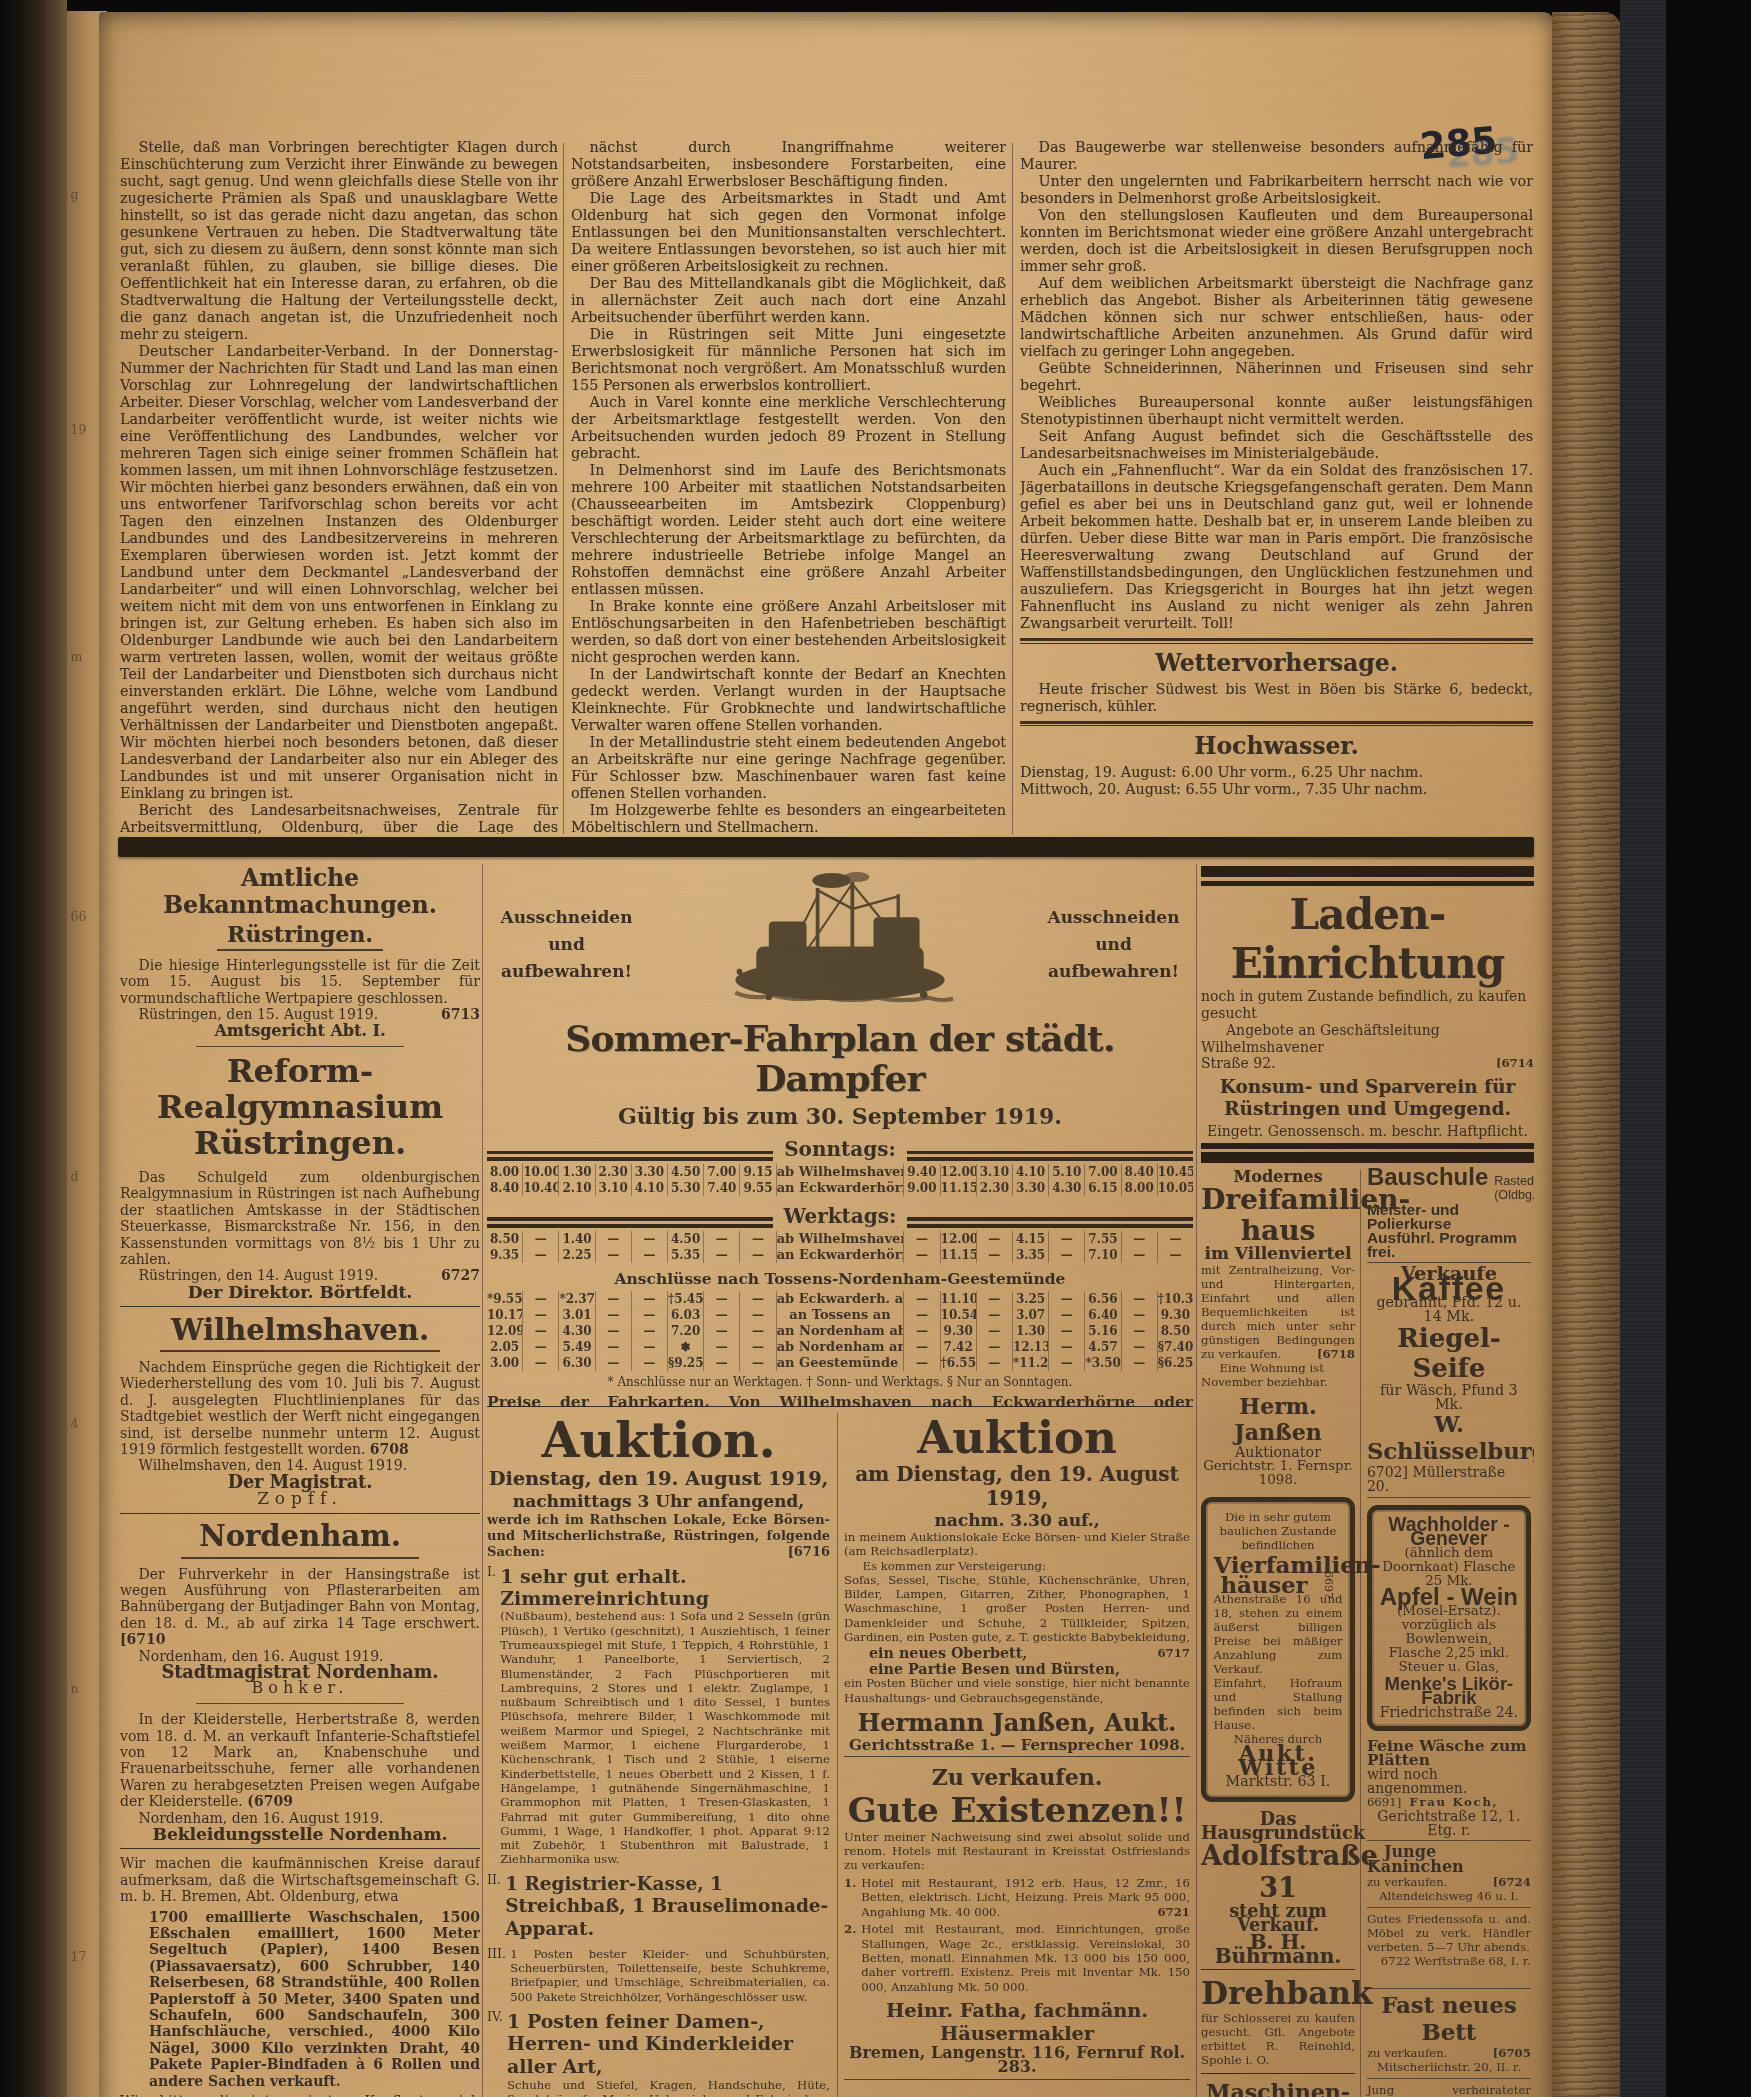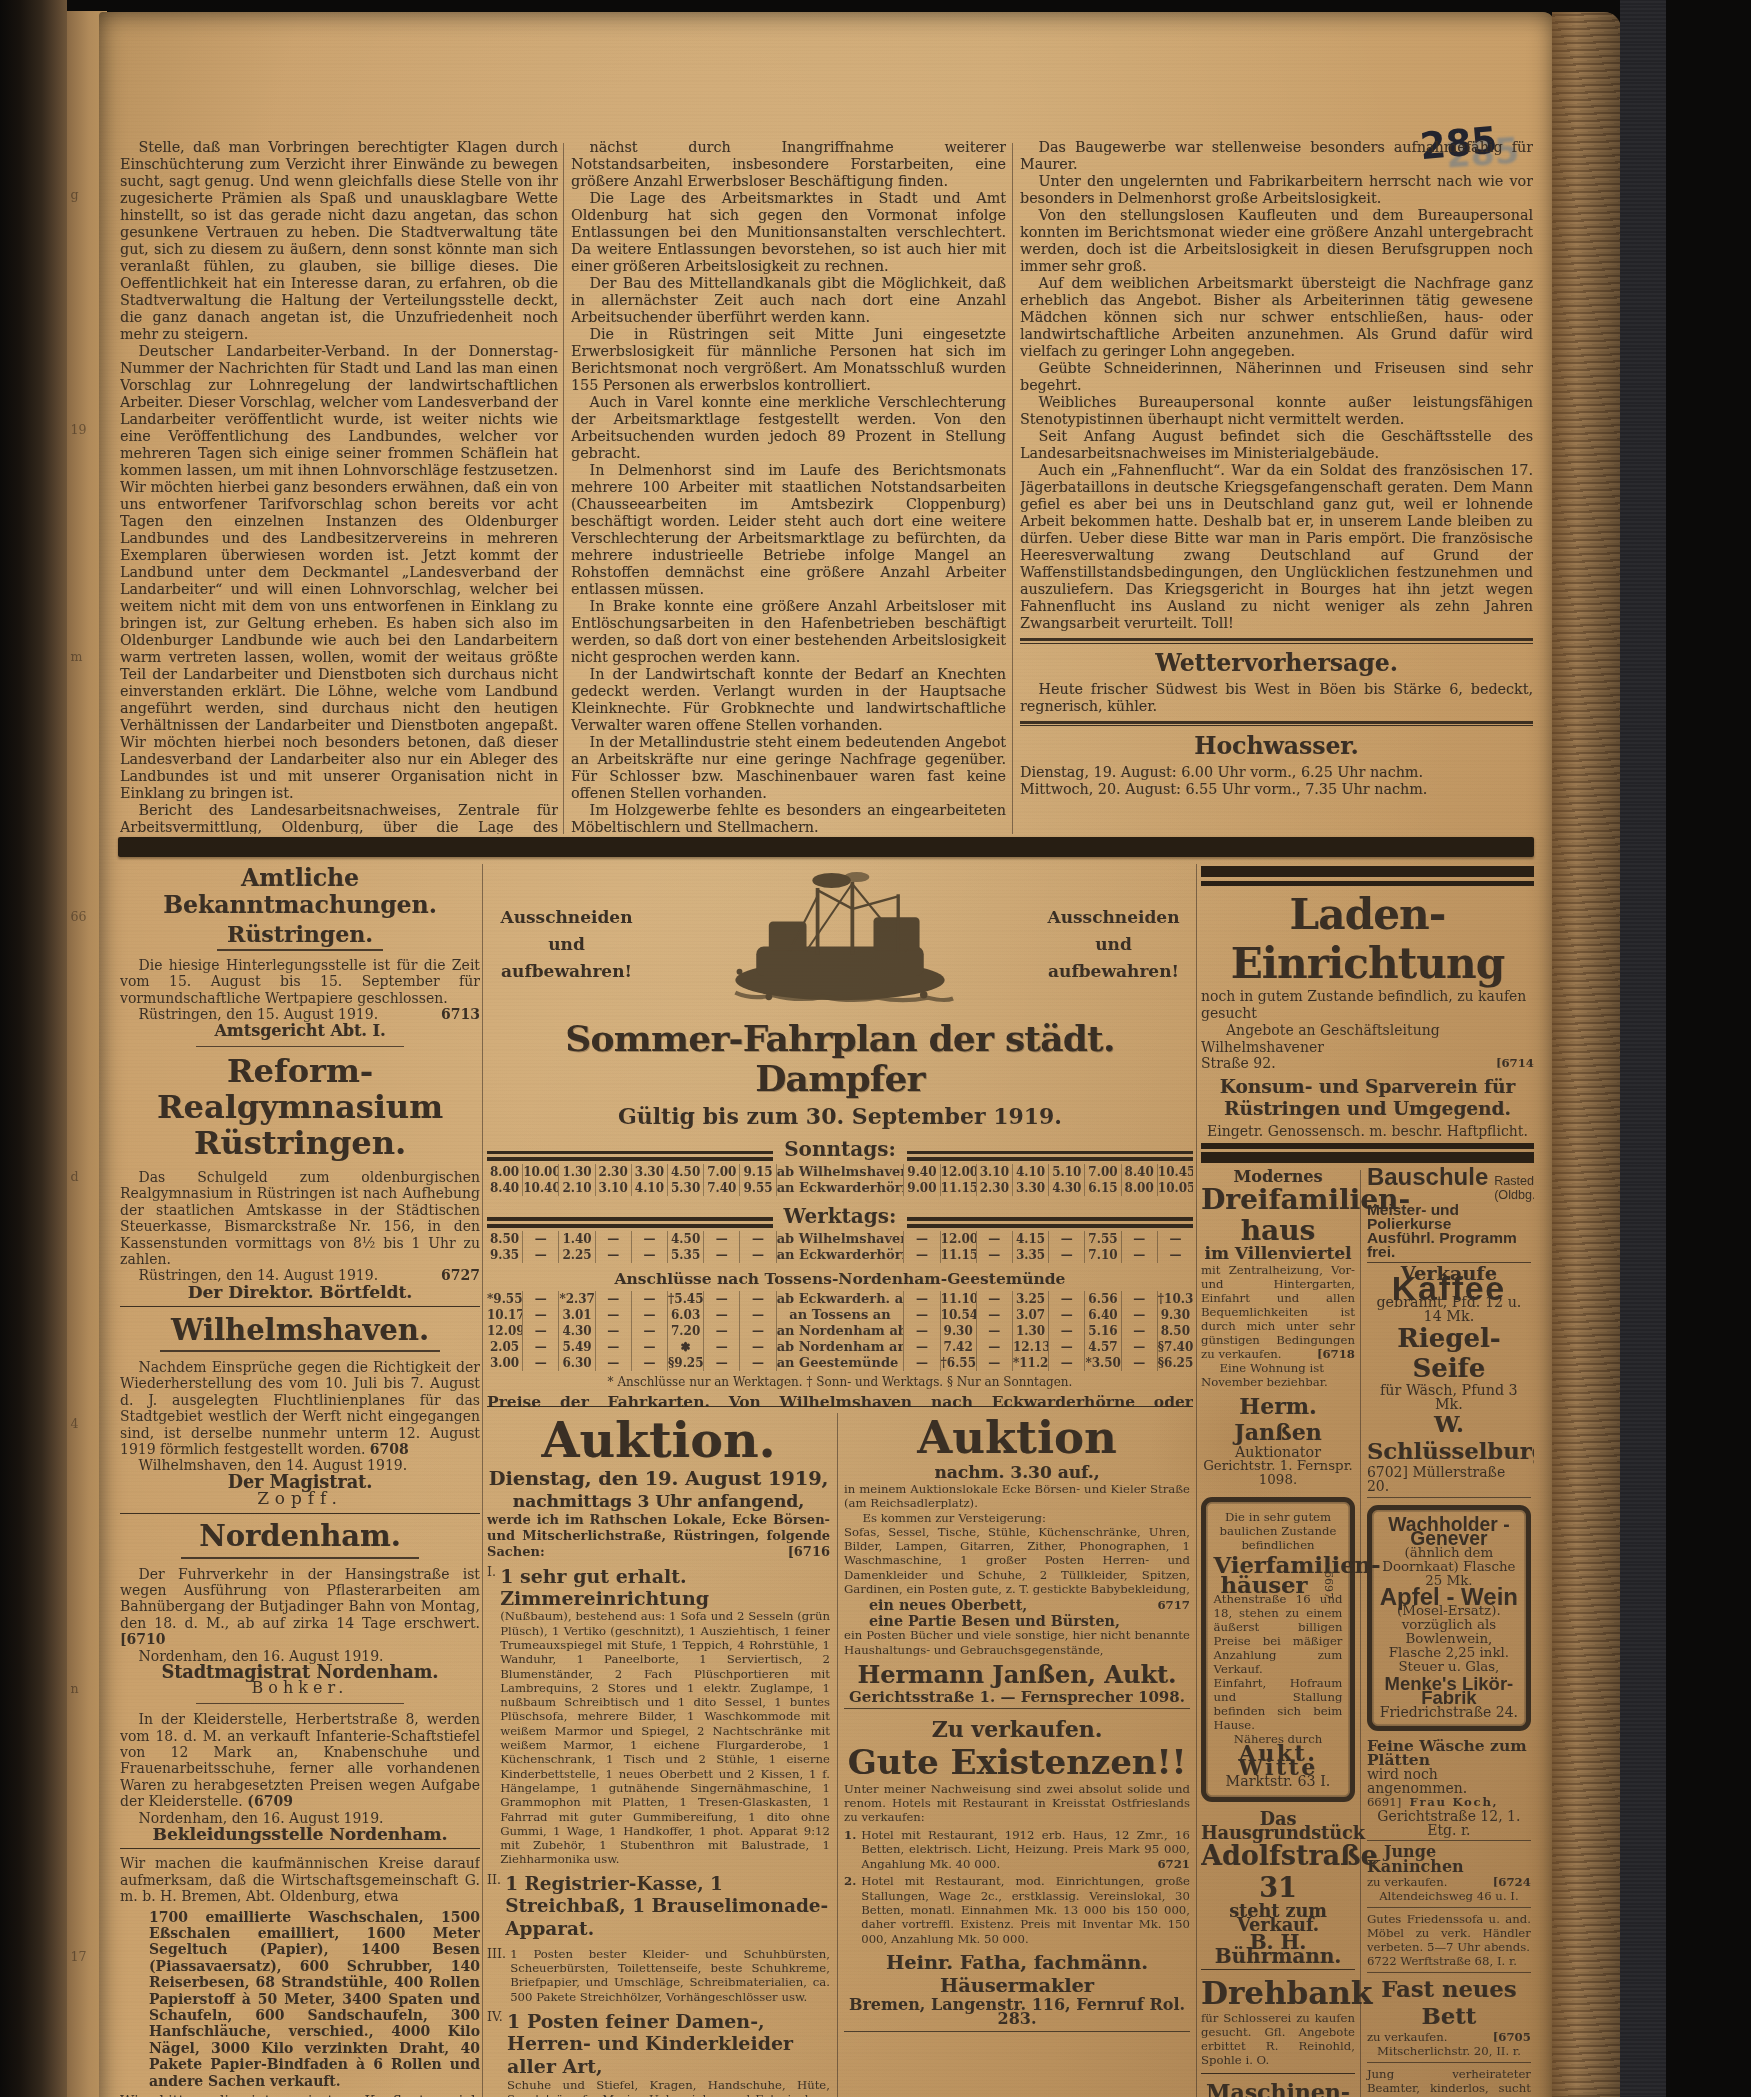--- a/index.html
+++ b/index.html
@@ -454,20 +454,21 @@
       <div>
           <div class="b" style="font-size:19px;line-height:22.7px;">1 Posten feiner Damen-, Herren- und Kinderkleider aller Art,</div>
       <p class="j">Schuhe und Stiefel, Kragen, Handschuhe, Hüte, Sportstrümpfe, Marine-Ueberzieher und Extrajacken, 2 m rosa Seide, Bettdecken, 10 bunte Tischdecken, eine 20 m lange Leine, Spazierstöcke, 1 mess. Klavierlampe; Glas- und Porzellansachen, Messer- und Gabel u. eine Menge Haushaltungsgegenstände</p>
         </div>
       </div>
 
   </div>
 
   <div class="colC">
     <div class="h-head" style="font-size:45px;line-height:49px;">Auktion</div>
+    <div class="h-head" style="font-size:20px;line-height:24px;">am Dienstag, den 19. August 1919,</div>
     <div class="h-head" style="font-size:17px;line-height:20px;">nachm. 3.30 auf.,</div>
     <p class="j">in meinem Auktionslokale Ecke Börsen- und Kieler Straße (am Reichsadlerplatz).</p>
     <p class="para">Es kommen zur Versteigerung:</p>
     <p class="j">Sofas, Sessel, Tische, Stühle, Küchenschränke, Uhren, Bilder, Lampen, Gitarren, Zither, Phonographen, 1 Waschmaschine, 1 großer Posten Herren- und Damenkleider und Schuhe, 2 Tüllkleider, Spitzen, Gardinen, ein Posten gute, z. T. gestickte Babybekleidung,</p>
     <div class="row" style="padding:1.7px 0;">
         <span class="b" style="font-size:14.3px;margin-left:25px;">ein neues Oberbett,</span>
         <span class="b">6717</span>
       </div>
     <div class="b" style="font-size:14.3px;margin-left:25px;">eine Partie Besen und Bürsten,</div>
     <p class="j">ein Posten Bücher und viele sonstige, hier nicht benannte Haushaltungs- und Gebrauchsgegenstände,</p>
@@ -577,21 +578,21 @@
         <div class="c" style="font-size:14px;border-bottom:1.3px solid rgba(50,40,30,.7);padding-bottom:3.4px;">Gerichtstraße 12, 1. Etg. r.</div>
         <div style="margin-top:4.2px;">
           <span class="b" style="font-size:16px;margin-left:17px;">Junge Kaninchen</span>
           <div class="row">
               <span>zu verkaufen.</span>
               <span class="b">[6724</span>
             </div>
           <div class="c" style="border-bottom:1.3px solid rgba(50,40,30,.7);padding-bottom:3.4px;">Altendeichsweg 46 u. I.</div>
         </div>
         <p class="j" style="margin-top:4.2px;">Gutes Friedenssofa u. and. Möbel zu verk.  Händler verbeten.  5—7 Uhr abends.</p>
-        <div style="border-bottom:1.3px solid rgba(50,40,30,.7);padding-bottom:4px;">6722   Werftstraße 68, I. r.</div>
+        <div style="border-bottom:1.3px solid rgba(50,40,30,.7);padding-bottom:20px;text-align:right;">6722   Werftstraße 68, I. r.</div>
         <div class="h-head" style="font-size:22.7px;line-height:27px;margin-top:3.4px;">Fast neues Bett</div>
         <div class="row">
             <span>zu verkaufen.</span>
             <span class="b">[6705</span>
           </div>
         <div class="c" style="border-bottom:1.3px solid rgba(50,40,30,.7);padding-bottom:3.4px;">Mitscherlichstr. 20, II. r.</div>
         <p class="j" style="margin-top:4.2px;">Jung verheirateter Beamter, kinderlos, sucht vom 1. Oktober, spätestens 15. Oktober ab kleinere</p>
 
       </div>
     </div>

